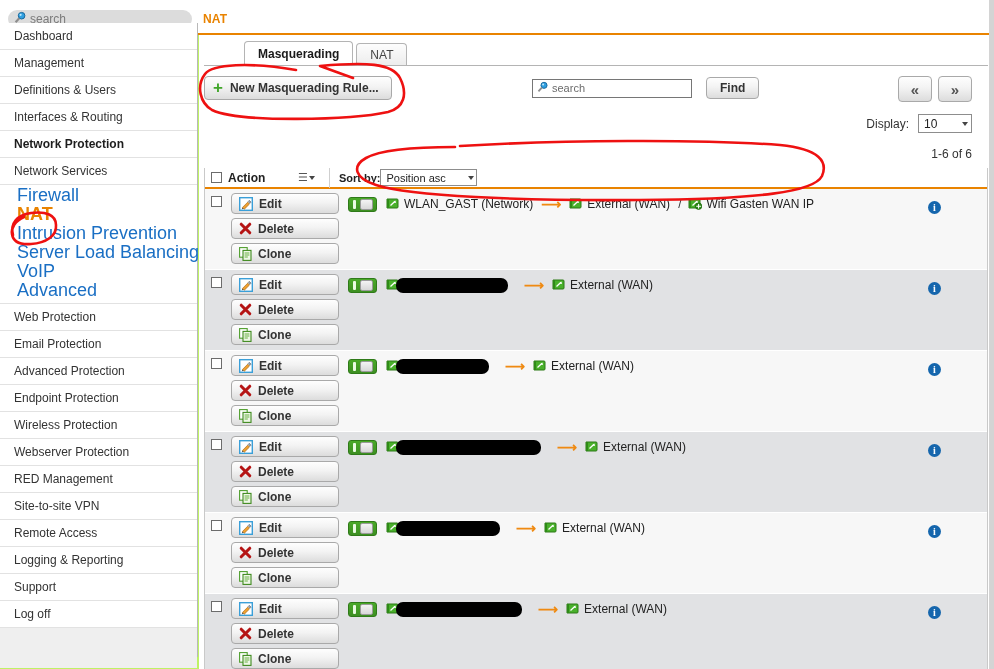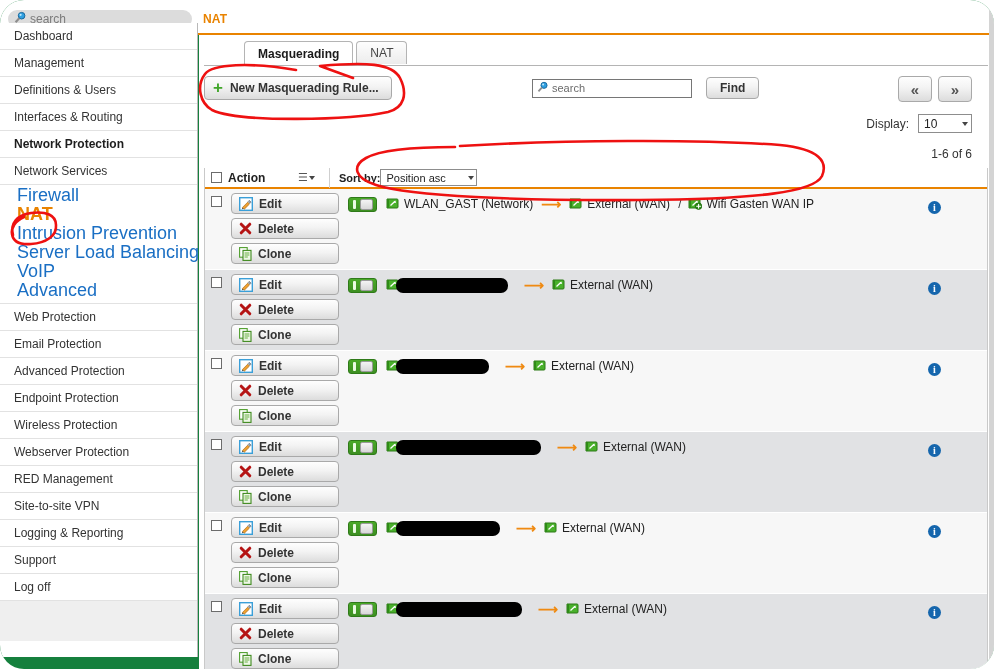--- a/index.html
+++ b/index.html
@@ -3,21 +3,21 @@
 <meta charset="utf-8">
 <style>
   * { box-sizing: border-box; margin:0; padding:0; }
   html,body{ width:994px; height:669px; overflow:hidden; }
   body{
     font-family:"Liberation Sans", sans-serif;
     font-size:12px;
     color:#2b2b2b;
     background:#ffffff;
   }
-  #app{ position:relative; width:994px; height:669px; overflow:hidden; background:#15803d;border-radius:24px; }
+  #app{ position:relative; width:994px; height:669px; overflow:hidden; background:#bef264; }
 
   
   .topbar{
     position:absolute; left:0; top:0; width:994px; height:34px;
     background:#fff;
   }
   .topbar-underline{
     position:absolute; left:0; top:33px; width:994px; height:2px; background:#e98300;
   }
   .global-search{
@@ -53,21 +53,21 @@
 
   
   .content{
     position:absolute; left:199px; top:35px; width:795px; height:634px;
     background:#ffffff;
   }
 
   
   .tabs{
     position:absolute; left:5px; top:6px; height:25px;
-    display:flex; padding-left:40px;
+    display:flex; align-items:flex-end;padding-left:40px;
   }
   .tab{
     height:23px; line-height:22px; padding:0 13px;
     border:1px solid #b4b4b4; border-bottom:none;
     border-radius:4px 4px 0 0;
     background:linear-gradient(#fdfdfd,#ececec);
     font-size:12px; color:#444; margin-right:3px; cursor:pointer;
     white-space:nowrap;
   }
   .tab.active{
@@ -240,20 +240,21 @@
         <div class="nav-sub"><span>Advanced</span></div>
       </div>
       <div class="nav-item"><span>Web Protection</span></div>
       <div class="nav-item"><span>Email Protection</span></div>
       <div class="nav-item"><span>Advanced Protection</span></div>
       <div class="nav-item"><span>Endpoint Protection</span></div>
       <div class="nav-item"><span>Wireless Protection</span></div>
       <div class="nav-item"><span>Webserver Protection</span></div>
       <div class="nav-item"><span>RED Management</span></div>
       <div class="nav-item"><span>Site-to-site VPN</span></div>
+      <div class="nav-item"><span>Remote Access</span></div>
       <div class="nav-item"><span>Logging &amp; Reporting</span></div>
       <div class="nav-item"><span>Support</span></div>
       <div class="nav-item"><span>Log off</span></div>
       <div class="sidebar-tail"></div>
     </div>
 
   <div class="content">
 
     <div class="tabs" id="tabs">
         <div class="tab active"><span>Masquerading</span></div>

